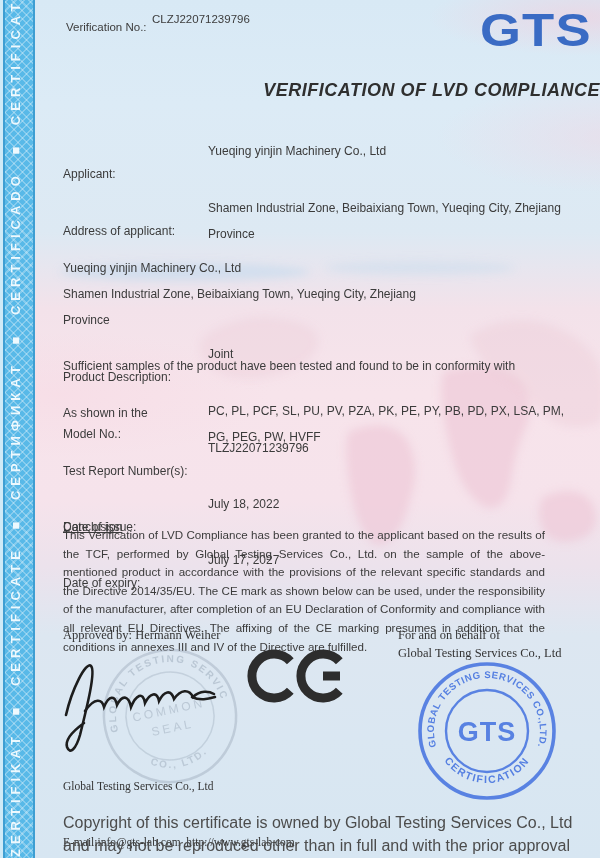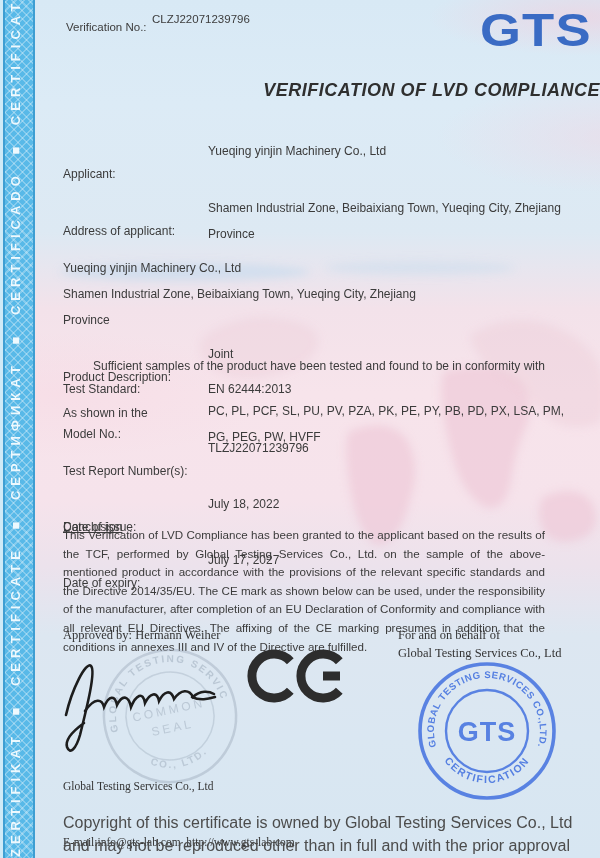--- a/index.html
+++ b/index.html
@@ -32,21 +32,21 @@
     font-family:"Liberation Sans",sans-serif;}
   .title{position:absolute;left:30px;right:0;top:80px;text-align:right;
     font-size:18px;font-weight:bold;font-style:italic;color:#2f2f2f;letter-spacing:.5px;}
   
   .txt{color:#3b3b3b;font-size:12px;}
   .fields{position:absolute;left:63px;top:130px;width:510px;}
   .frow{display:flex;}
   .frow .lab{flex:0 0 145px;line-height:26px;margin-top:31px;}
   .frow .val{flex:1;line-height:26px;margin-top:8px;}
   .oneline{position:absolute;left:63px;width:512px;line-height:16px;}
-  .note{top:358px;text-align:center;}
+  .note{top:358px;}
   .std-row{top:381px;display:flex;}
   .std-row .lab{flex:0 0 145px;}
   .shown{top:405px;}
   .report{position:absolute;left:63px;top:428px;width:510px;}
   .report .frow .lab{flex:0 0 145px;line-height:25px;}
   .report .frow .val{line-height:25px;}
   .concl-h{position:absolute;left:63px;top:504px;font-size:12px;color:#3b3b3b;
     text-decoration:underline;margin-top:16px;}
   .para{position:absolute;left:63px;top:526px;width:482px;font-size:11.6px;
     line-height:18.6px;text-align:justify;color:#3b3b3b;}
@@ -124,24 +124,20 @@
       <span class="lab">Model No.:</span>
       <span class="val">
         <div>PC, PL, PCF, SL, PU, PV, PZA, PK, PE, PY, PB, PD, PX, LSA, PM,</div>
         <div>PG, PEG, PW, HVFF</div>
       </span>
     </div>
   </div>
 
   <div class="oneline note txt">Sufficient samples of the product have been tested and found to be in conformity with</div>
 
-  <div class="oneline std-row txt">
-    <span class="lab">Test Standard:</span>
-    <span class="val">EN 62444:2013</span>
-  </div>
 
   <div class="oneline shown txt">As shown in the</div>
 
   <div class="report txt">
     <div class="frow">
       <span class="lab">Test Report Number(s):</span>
       <span class="val">TLZJ22071239796</span>
     </div>
     <div class="frow">
       <span class="lab">Date of issue:</span>

